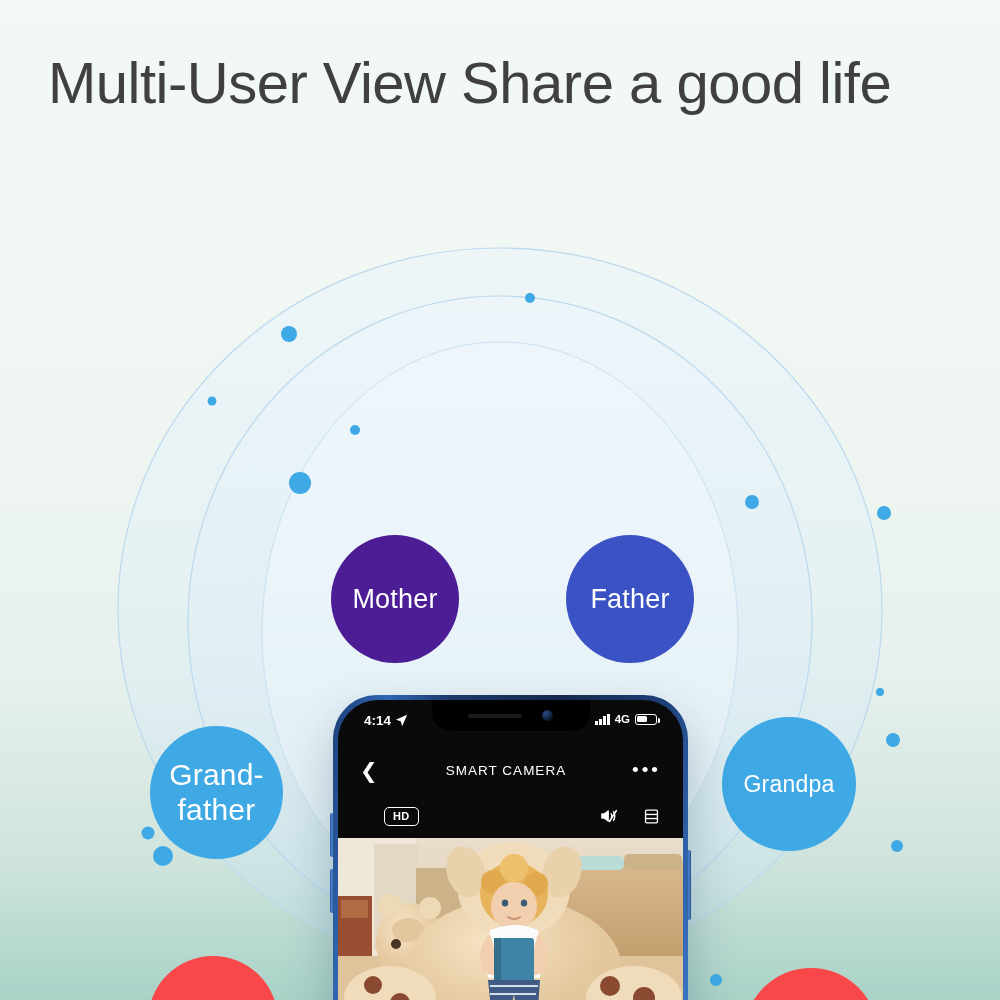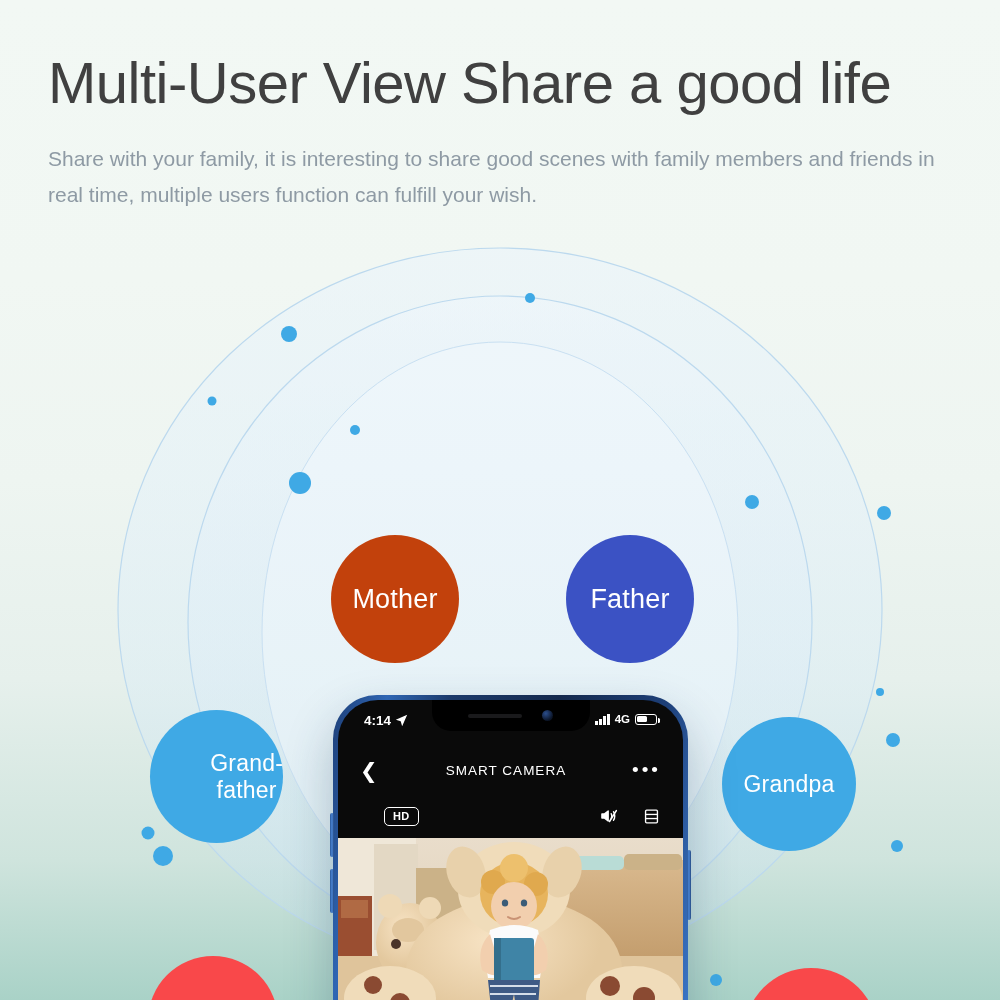--- a/index.html
+++ b/index.html
@@ -104,21 +104,20 @@
   
   #video-frame { flex:none; height:198px; position:relative; overflow:hidden; background:#1b1410; }
 
   .ico { display:inline-flex; }
 </style>
 </head>
 <body>
 
 <div id="headings">
   <div id="page-title">Multi-User View Share a good life</div>
-  <div id="page-subtitle">Share with your family, it is interesting to share good scenes with family members and friends in real time, multiple users function can fulfill your wish.</div>
 </div>
 
 <div id="stage">
 
   <svg id="orbit-svg" width="1000" height="760" viewBox="0 0 1000 760">
     <defs>
       <linearGradient id="ringFill" x1="0" y1="0" x2="0" y2="1">
         <stop offset="0%" stop-color="#eaf4fb" stop-opacity="0.55"></stop>
         <stop offset="55%" stop-color="#dceefa" stop-opacity="0.40"></stop>
         <stop offset="100%" stop-color="#c6e0f2" stop-opacity="0.30"></stop>
@@ -145,31 +144,31 @@
     <circle cx="884" cy="273" r="7" fill="#3fa9e5"></circle>
     <circle cx="148" cy="593" r="6.5" fill="#3fa9e5"></circle>
     <circle cx="163" cy="616" r="10" fill="#3fa9e5"></circle>
     <circle cx="893" cy="500" r="7" fill="#3fa9e5"></circle>
     <circle cx="897" cy="606" r="6" fill="#3fa9e5"></circle>
     <circle cx="716" cy="740" r="6" fill="#3fa9e5"></circle>
     <circle cx="880" cy="452" r="4" fill="#3fa9e5"></circle>
   </svg>
 
   <div id="bubble-layer">
-      <div class="bubble" style="left: 331px; top: 295px; width: 128px; height: 128px; background: #c2410c; font-size: 27px;">
+      <div class="bubble" style="left: 331px; top: 295px; width: 128px; height: 128px; background: #4c1d95; font-size: 27px;">
         <div>
           <span>Mother</span>
         </div>
       </div>
       <div class="bubble" style="left: 566px; top: 295px; width: 128px; height: 128px; background: rgb(59, 82, 196); font-size: 27px;">
         <div>
           <span>Father</span>
         </div>
       </div>
-      <div class="bubble" style="left: 150px; top: 470px; width: 133px; height: 133px; background: rgb(63, 169, 229); font-size: 23px; justify-content: flex-end;">
+      <div class="bubble" style="left: 150px; top: 486px; width: 133px; height: 133px; background: rgb(63, 169, 229); font-size: 30px;">
         <div>
           <span>Grand-</span>
           <span>father</span>
         </div>
       </div>
       <div class="bubble" style="left: 722px; top: 477px; width: 134px; height: 134px; background: rgb(63, 169, 229); font-size: 23px;">
         <div>
           <span>Grandpa</span>
         </div>
       </div>

